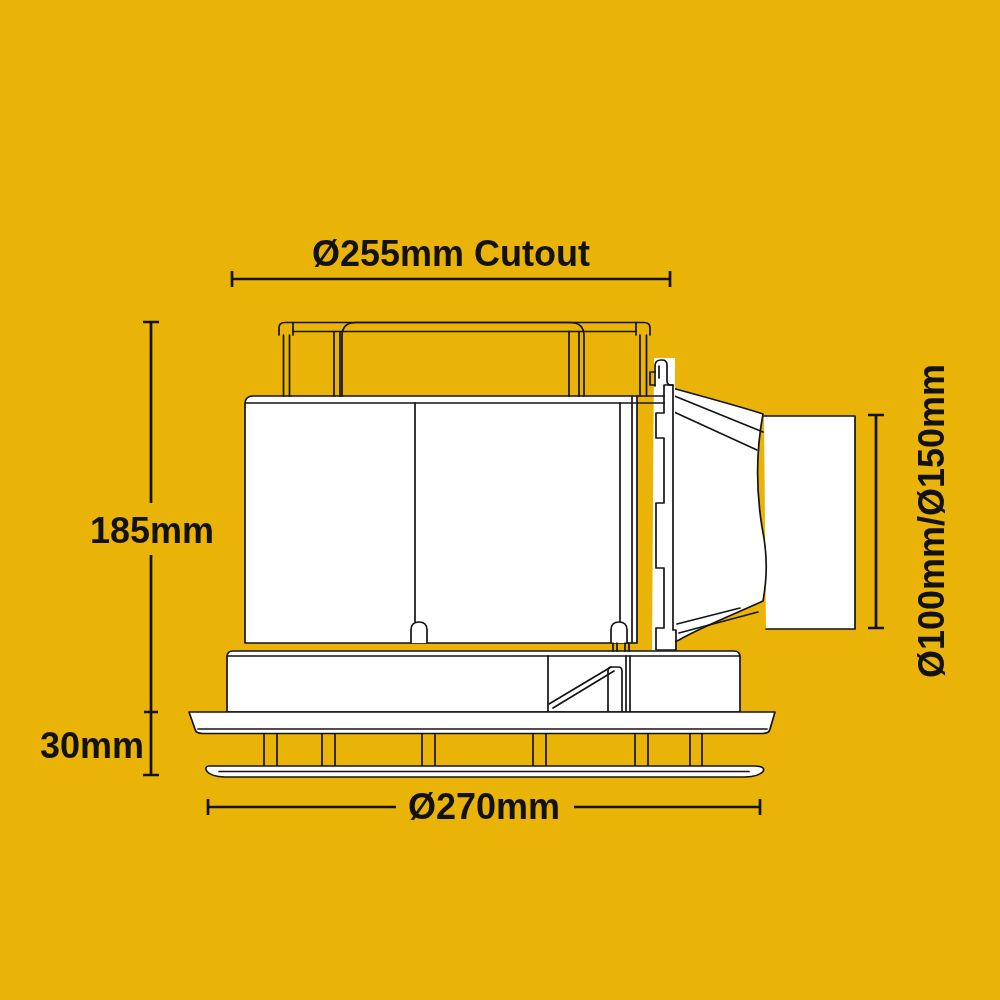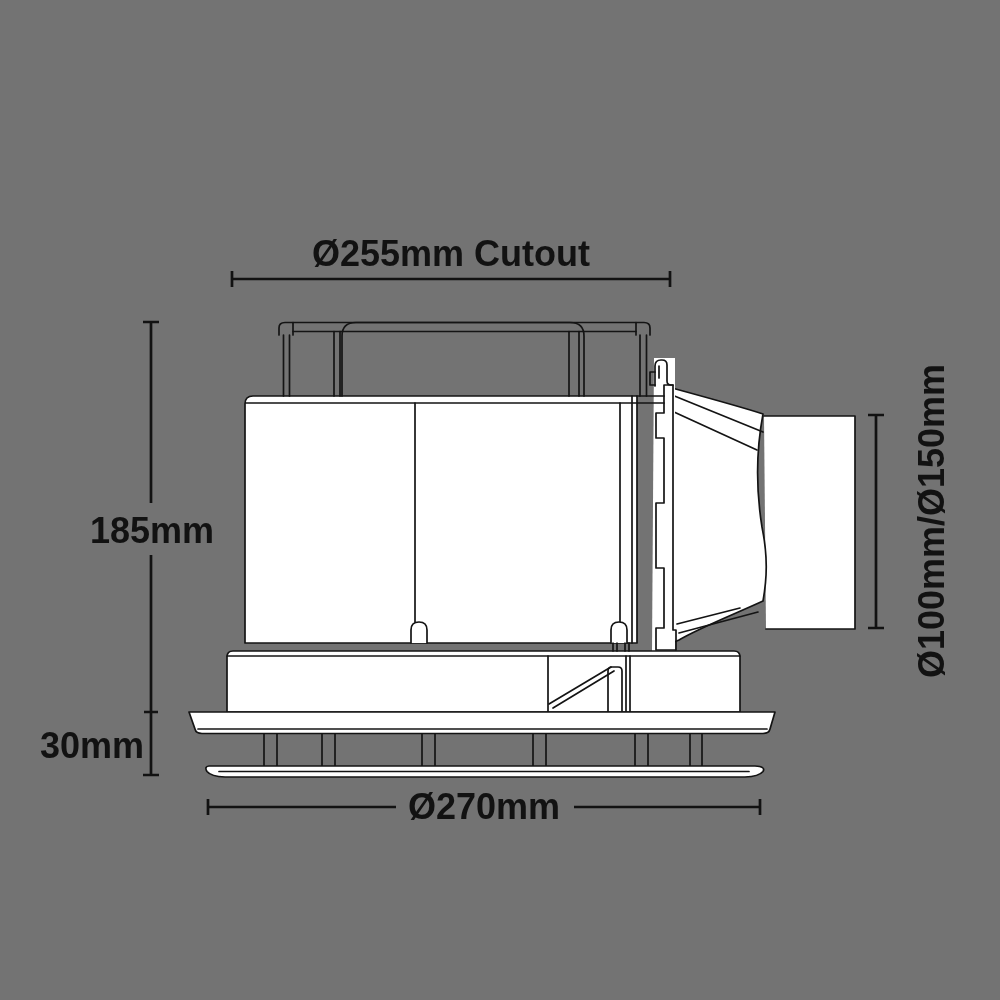--- a/index.html
+++ b/index.html
@@ -7,21 +7,21 @@
     padding: 0;
     width: 1000px;
     height: 1000px;
     background: #ffffff;
     overflow: hidden;
   }
   .canvas {
     position: relative;
     width: 1000px;
     height: 1000px;
-    background: #737373;
+    background: #eab308;
   }
   svg {
     display: block;
     width: 1000px;
     height: 1000px;
   }
   .dim-text {
     font-family: "Liberation Sans", "DejaVu Sans", sans-serif;
     font-weight: 700;
     font-size: 36px;

